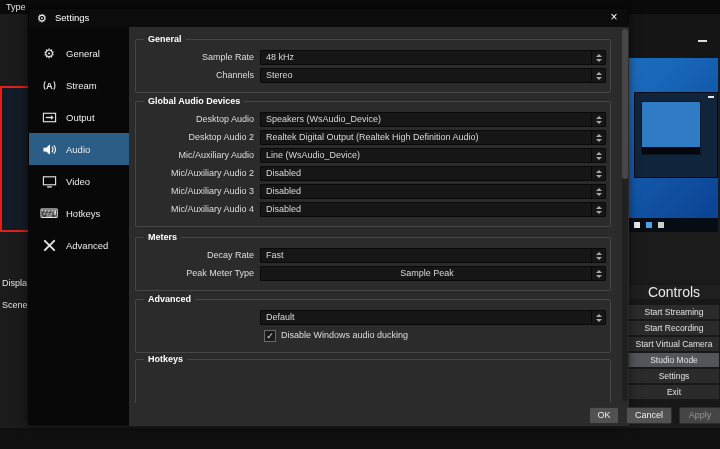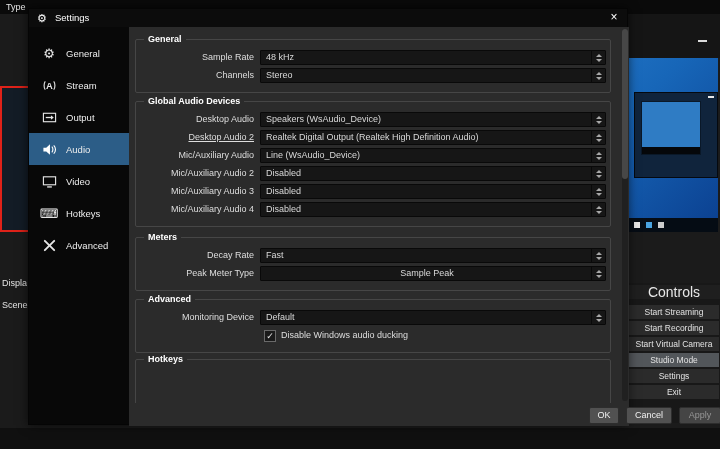--- a/index.html
+++ b/index.html
@@ -212,21 +212,21 @@
 
         <span class="row-l" style="top:10px;">Desktop Audio</span>
         <div class="combo" style="top:10px;">
           <span>Speakers (WsAudio_Device)</span>
           <span class="spin">
               <span class="tu"></span>
               <span class="td"></span>
             </span>
         </div>
 
-        <span class="row-l" style="top:28px;text-decoration:underline;">Desktop Audio 2</span>
+        <span class="row-l" style="top:28px;">Desktop Audio 2</span>
         <div class="combo" style="top:28px;">
           <span>Realtek Digital Output (Realtek High Definition Audio)</span>
           <span class="spin">
               <span class="tu"></span>
               <span class="td"></span>
             </span>
         </div>
 
         <span class="row-l" style="top:46px;">Mic/Auxiliary Audio</span>
         <div class="combo" style="top:46px;">
@@ -280,21 +280,20 @@
           <span>Sample Peak</span>
           <span class="spin">
               <span class="tu"></span>
               <span class="td"></span>
             </span>
         </div>
       </div>
 
       <div class="grp" style="top:272px;height:54px;">
         <span class="grp-t">Advanced</span>
-        <span class="row-l" style="top:10px;">Monitoring Device</span>
         <div class="combo" style="top:10px;">
           <span>Default</span>
           <span class="spin">
               <span class="tu"></span>
               <span class="td"></span>
             </span>
         </div>
         <span class="chk-box" style="top:30px;">
           <span>✓</span>
         </span>

